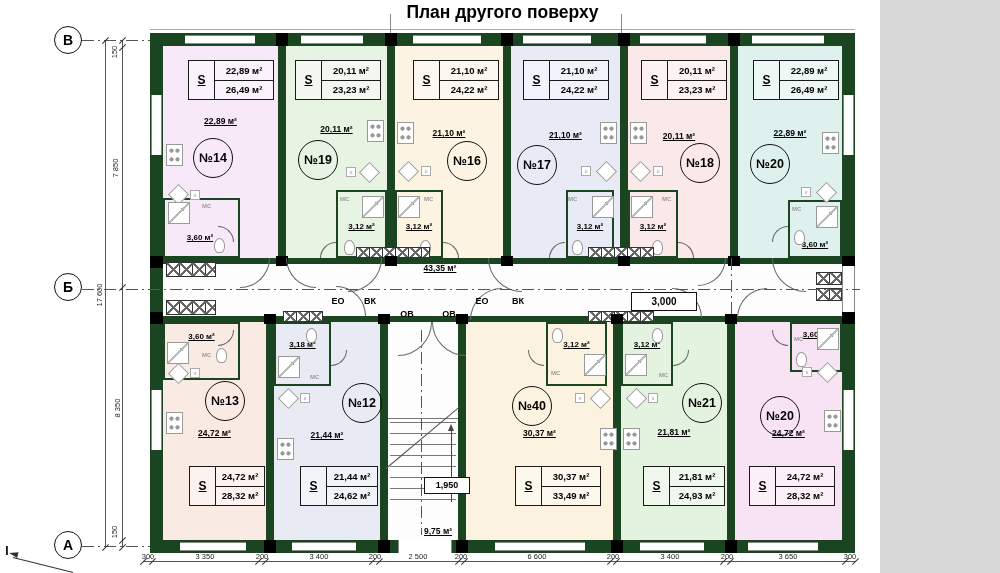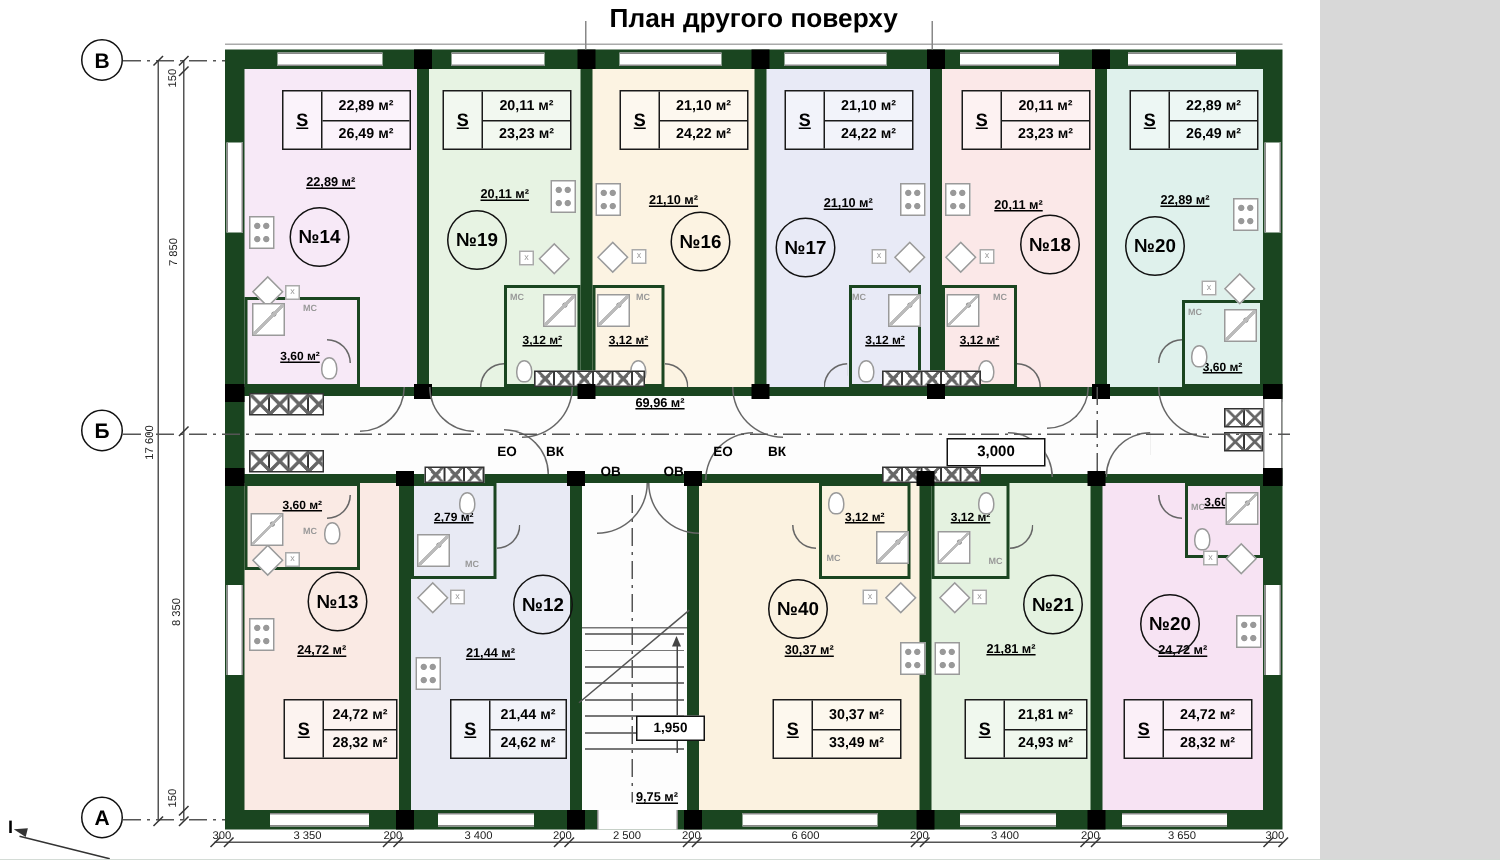--- a/index.html
+++ b/index.html
@@ -187,21 +187,21 @@
     <div class="tbl" style="left: 300px; top: 466px; width: 78px; height: 40px;">
       <div class="sc">S</div>
       <div class="vals">
         <div>21,44 м²</div>
         <div>24,62 м²</div>
       </div>
     </div>
     <div class="lbl und" style="left: 274px; top: 430px; width: 106px; height: 10px; font-size: 8.5px; line-height: 10px;">21,44 м²</div>
     <div class="circ" style="left: 342px; top: 383px; width: 40px; height: 40px;">№12</div>
     <div class="bath" style="left: 274px; top: 322px; width: 57px; height: 64px;"></div>
-    <div class="lbl und" style="left: 274px; top: 340px; width: 57px; height: 9px; font-size: 8px; line-height: 9px;">2,79 м²</div>
+    <div class="lbl und" style="left: 274px; top: 340px; width: 57px; height: 9px; font-size: 8px; line-height: 9px;">3,18 м²</div>
     <div class="mc" style="left: 310px; top: 374px; width: 14px; height: 7px;">МС</div>
     <div class="fix stove" style="left: 277px; top: 438px; width: 17px; height: 22px;"></div>
     <div class="fix diamond" style="left: 281px; top: 391px; width: 15px; height: 15px;"></div>
     <div class="xbox" style="left: 300px; top: 393px; width: 10px; height: 10px;">х</div>
     <div class="fix shower" style="left: 278px; top: 356px; width: 22px; height: 22px;"></div>
     <div class="fix wc" style="left: 306px; top: 328px; width: 11px; height: 15px;"></div>
     <div class="room" style="left: 466px; top: 322px; width: 147px; height: 218px; background: rgb(251, 242, 224);"></div>
     <div class="tbl" style="left: 515px; top: 466px; width: 86px; height: 40px;">
       <div class="sc">S</div>
       <div class="vals">
@@ -327,21 +327,21 @@
     <div class="door" style="left: 331px; top: 350px; width: 16px; height: 16px; border-right: 1.2px solid rgb(102, 102, 102); border-bottom: 1.2px solid rgb(102, 102, 102); border-radius: 0px 0px 100%;"></div>
     <div class="door" style="left: 528px; top: 350px; width: 16px; height: 16px; border-left: 1.2px solid rgb(102, 102, 102); border-bottom: 1.2px solid rgb(102, 102, 102); border-radius: 0px 0px 0px 100%;"></div>
     <div class="door" style="left: 673px; top: 350px; width: 16px; height: 16px; border-right: 1.2px solid rgb(102, 102, 102); border-bottom: 1.2px solid rgb(102, 102, 102); border-radius: 0px 0px 100%;"></div>
     <div class="abs" style="left: 388px; top: 418px; width: 70px; height: 1px; background: rgb(119, 119, 119);"></div>
     <div class="abs" style="left: 390px; top: 422px; width: 66px; height: 88px; background: repeating-linear-gradient(rgb(119, 119, 119) 0px, rgb(119, 119, 119) 1px, transparent 1px, transparent 11px);"></div>
     <div class="abs" style="left: 386px; top: 468px; width: 96px; height: 1px; background: rgb(85, 85, 85); transform: rotate(-40deg); transform-origin: left center;"></div>
     <div class="abs" style="left: 451px; top: 430px; width: 1px; height: 72px; background: rgb(68, 68, 68);"></div>
     <div class="tri" style="left: 448px; top: 424px; border-width: 0px 3.5px 7px; border-color: transparent transparent rgb(68, 68, 68);"></div>
     <div class="lbl" style="left: 424px; top: 477px; width: 44px; height: 15px; border: 1px solid rgb(17, 17, 17); background: rgb(255, 255, 255); font-size: 9px; line-height: 15px;">1,950</div>
     <div class="lbl und" style="left: 404px; top: 526px; width: 68px; height: 10px; font-size: 8.5px; line-height: 10px;">9,75 м²</div>
-    <div class="lbl und" style="left: 408px; top: 263px; width: 64px; height: 10px; font-size: 8.5px; line-height: 10px;">69,96 м²</div>
+    <div class="lbl und" style="left: 408px; top: 263px; width: 64px; height: 10px; font-size: 8.5px; line-height: 10px;">43,35 м²</div>
     <div class="lbl" style="left: 631px; top: 292px; width: 64px; height: 17px; border: 1px solid rgb(17, 17, 17); background: rgb(255, 255, 255); font-size: 10px; line-height: 17px;">3,000</div>
     <div class="lbl" style="left: 327px; top: 296px; width: 22px; height: 10px; font-size: 9px; line-height: 10px;">ЕО</div>
     <div class="lbl" style="left: 359px; top: 296px; width: 22px; height: 10px; font-size: 9px; line-height: 10px;">ВК</div>
     <div class="lbl" style="left: 396px; top: 309px; width: 22px; height: 10px; font-size: 9px; line-height: 10px;">ОВ</div>
     <div class="lbl" style="left: 438px; top: 309px; width: 22px; height: 10px; font-size: 9px; line-height: 10px;">ОВ</div>
     <div class="lbl" style="left: 471px; top: 296px; width: 22px; height: 10px; font-size: 9px; line-height: 10px;">ЕО</div>
     <div class="lbl" style="left: 507px; top: 296px; width: 22px; height: 10px; font-size: 9px; line-height: 10px;">ВК</div>
     <div class="dash" style="left: 82px; top: 40px; width: 68px; height: 1px;"></div>
     <div class="dash" style="left: 82px; top: 289px; width: 778px; height: 1px;"></div>
     <div class="dash" style="left: 82px; top: 546px; width: 68px; height: 1px;"></div>

